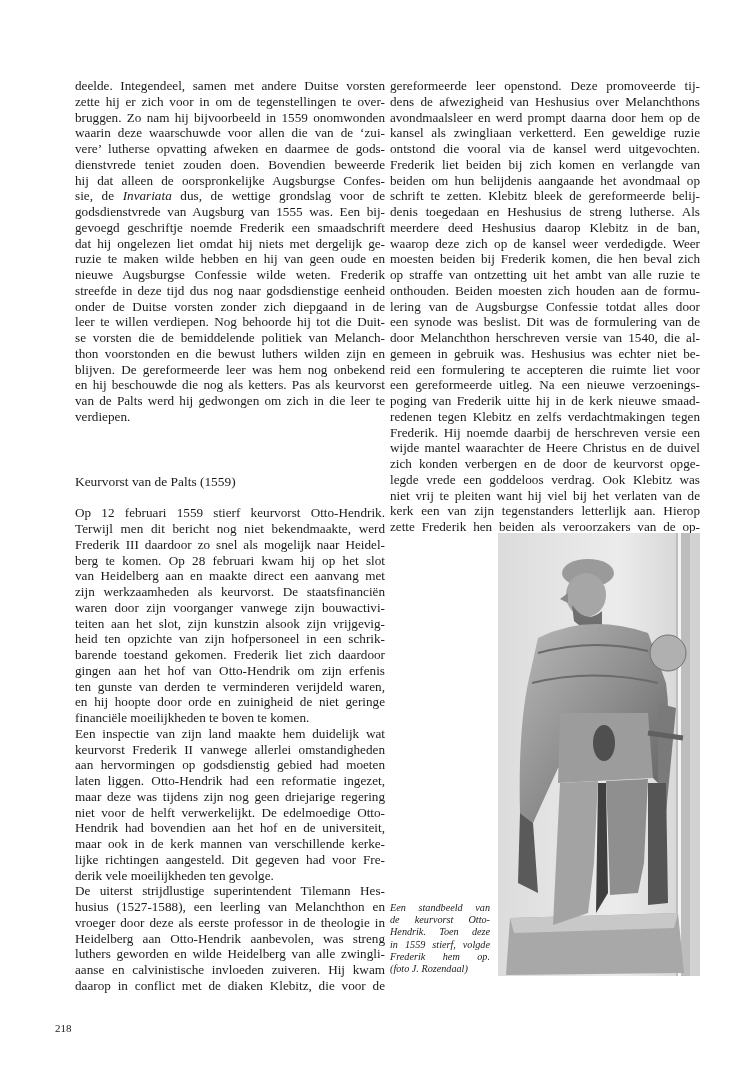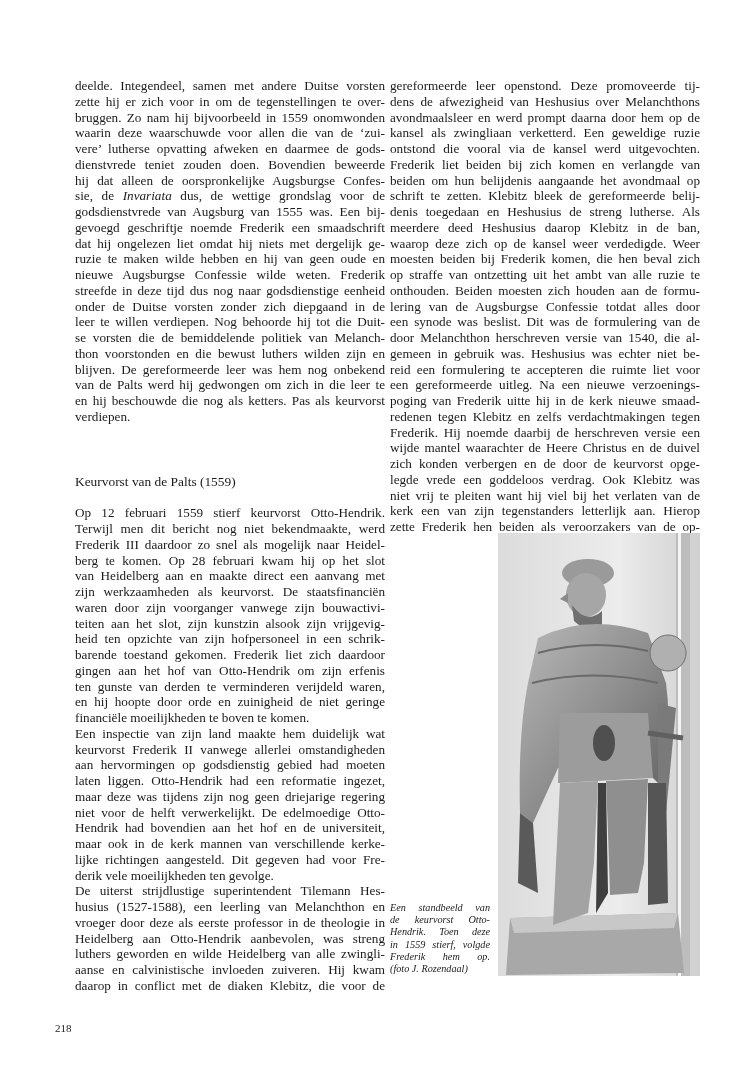--- a/index.html
+++ b/index.html
@@ -35,22 +35,22 @@
     <span class="line">gevoegd geschriftje noemde Frederik een smaadschrift</span>
     <span class="line">dat hij ongelezen liet omdat hij niets met dergelijk ge-</span>
     <span class="line">ruzie te maken wilde hebben en hij van geen oude en</span>
     <span class="line">nieuwe Augsburgse Confessie wilde weten. Frederik</span>
     <span class="line">streefde in deze tijd dus nog naar godsdienstige eenheid</span>
     <span class="line">onder de Duitse vorsten zonder zich diepgaand in de</span>
     <span class="line">leer te willen verdiepen. Nog behoorde hij tot die Duit-</span>
     <span class="line">se vorsten die de bemiddelende politiek van Melanch-</span>
     <span class="line">thon voorstonden en die bewust luthers wilden zijn en</span>
     <span class="line">blijven. De gereformeerde leer was hem nog onbekend</span>
+    <span class="line">en hij beschouwde die nog als ketters. Pas als keurvorst</span>
     <span class="line">van de Palts werd hij gedwongen om zich in die leer te</span>
-    <span class="line">en hij beschouwde die nog als ketters. Pas als keurvorst</span>
     <span class="line last">verdiepen.</span>
   </div>
   <div class="gap"></div>
   <span class="heading">Keurvorst van de Palts (1559)</span>
   <div class="gap2"></div>
   <div>
     <span class="line">Op 12 februari 1559 stierf keurvorst Otto-Hendrik.</span>
     <span class="line">Terwijl men dit bericht nog niet bekendmaakte, werd</span>
     <span class="line">Frederik III daardoor zo snel als mogelijk naar Heidel-</span>
     <span class="line">berg te komen. Op 28 februari kwam hij op het slot</span>

